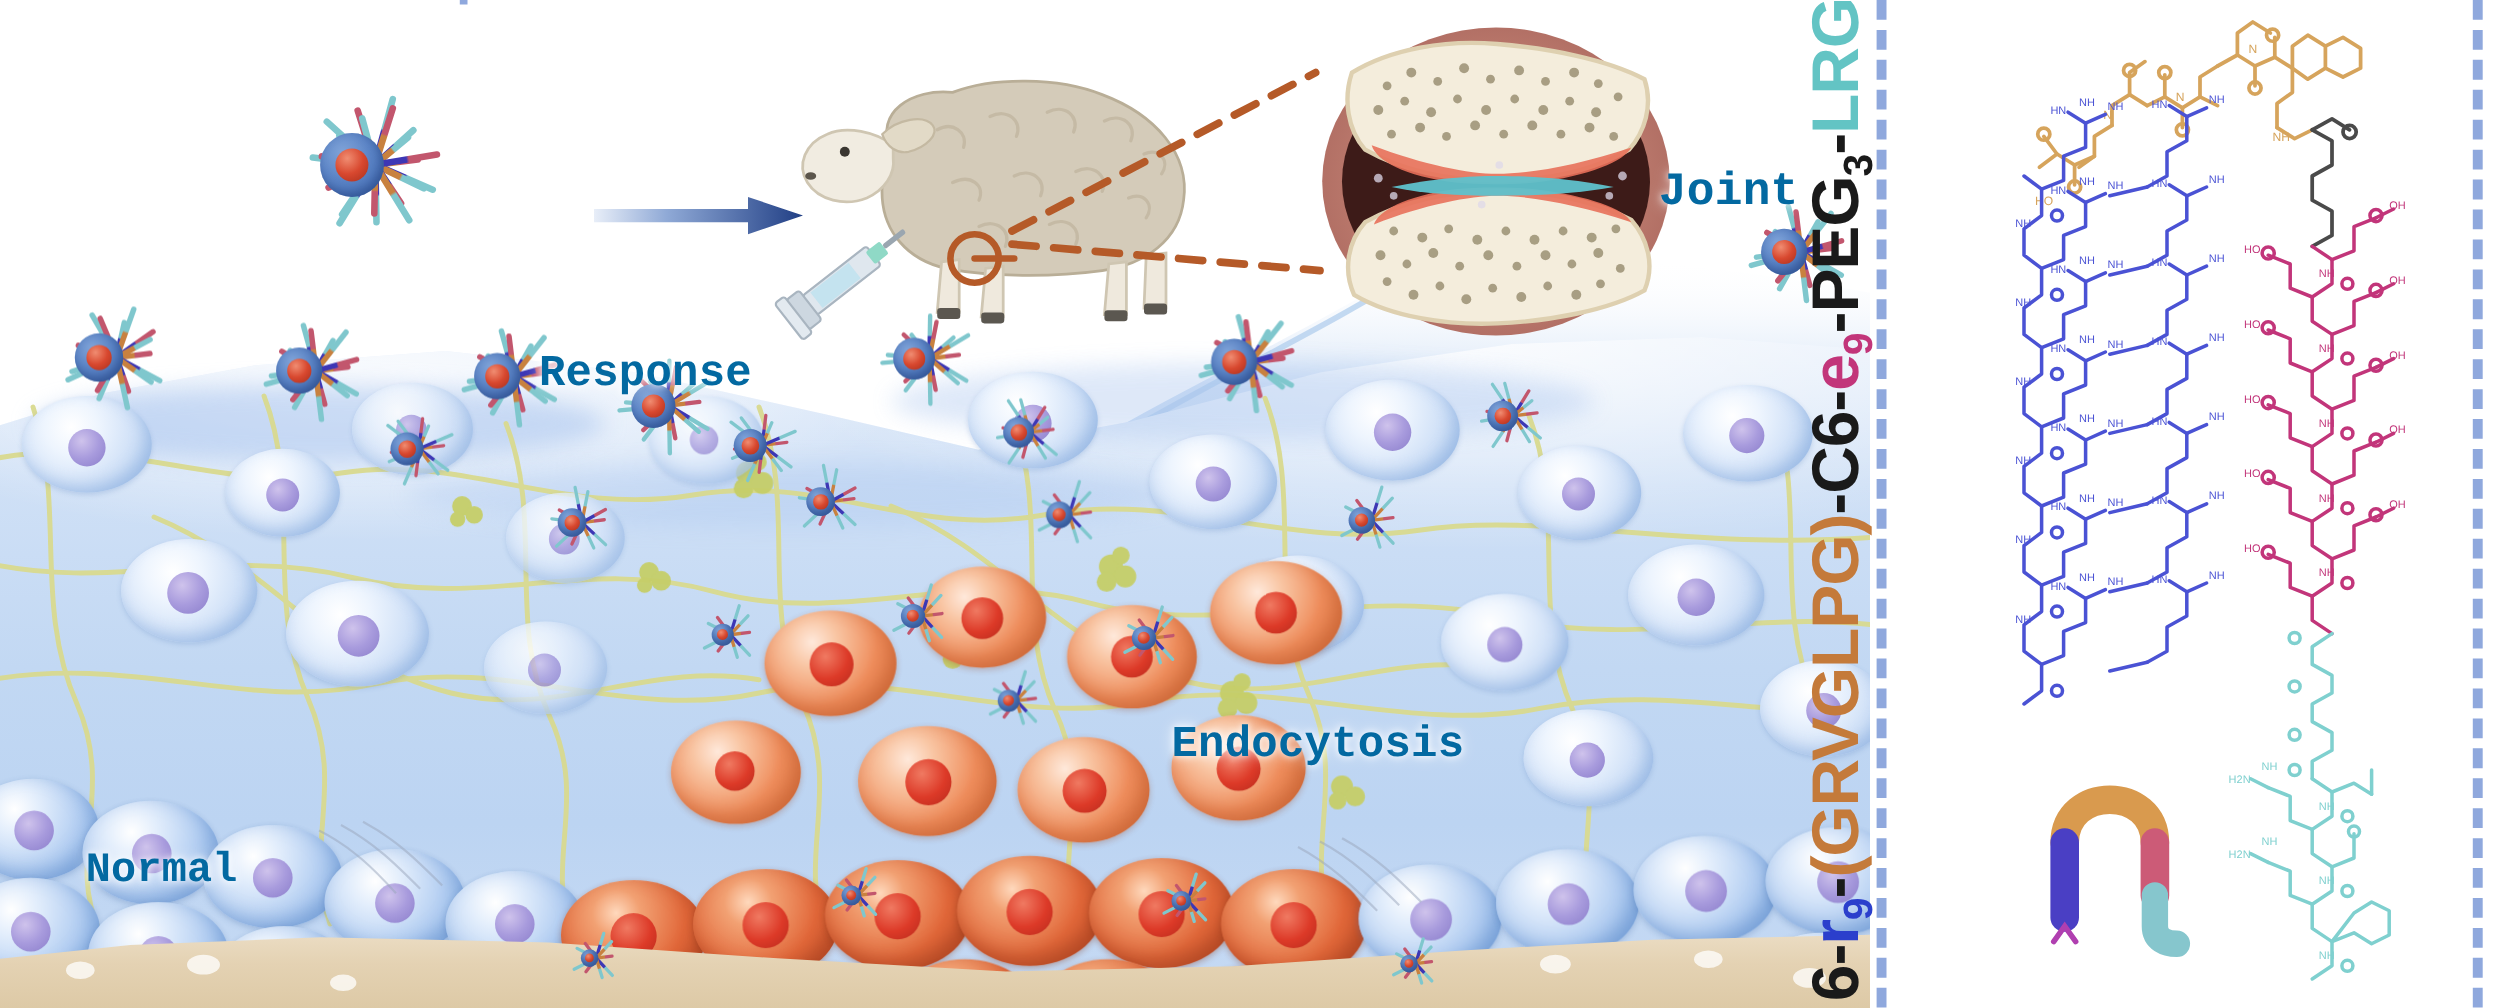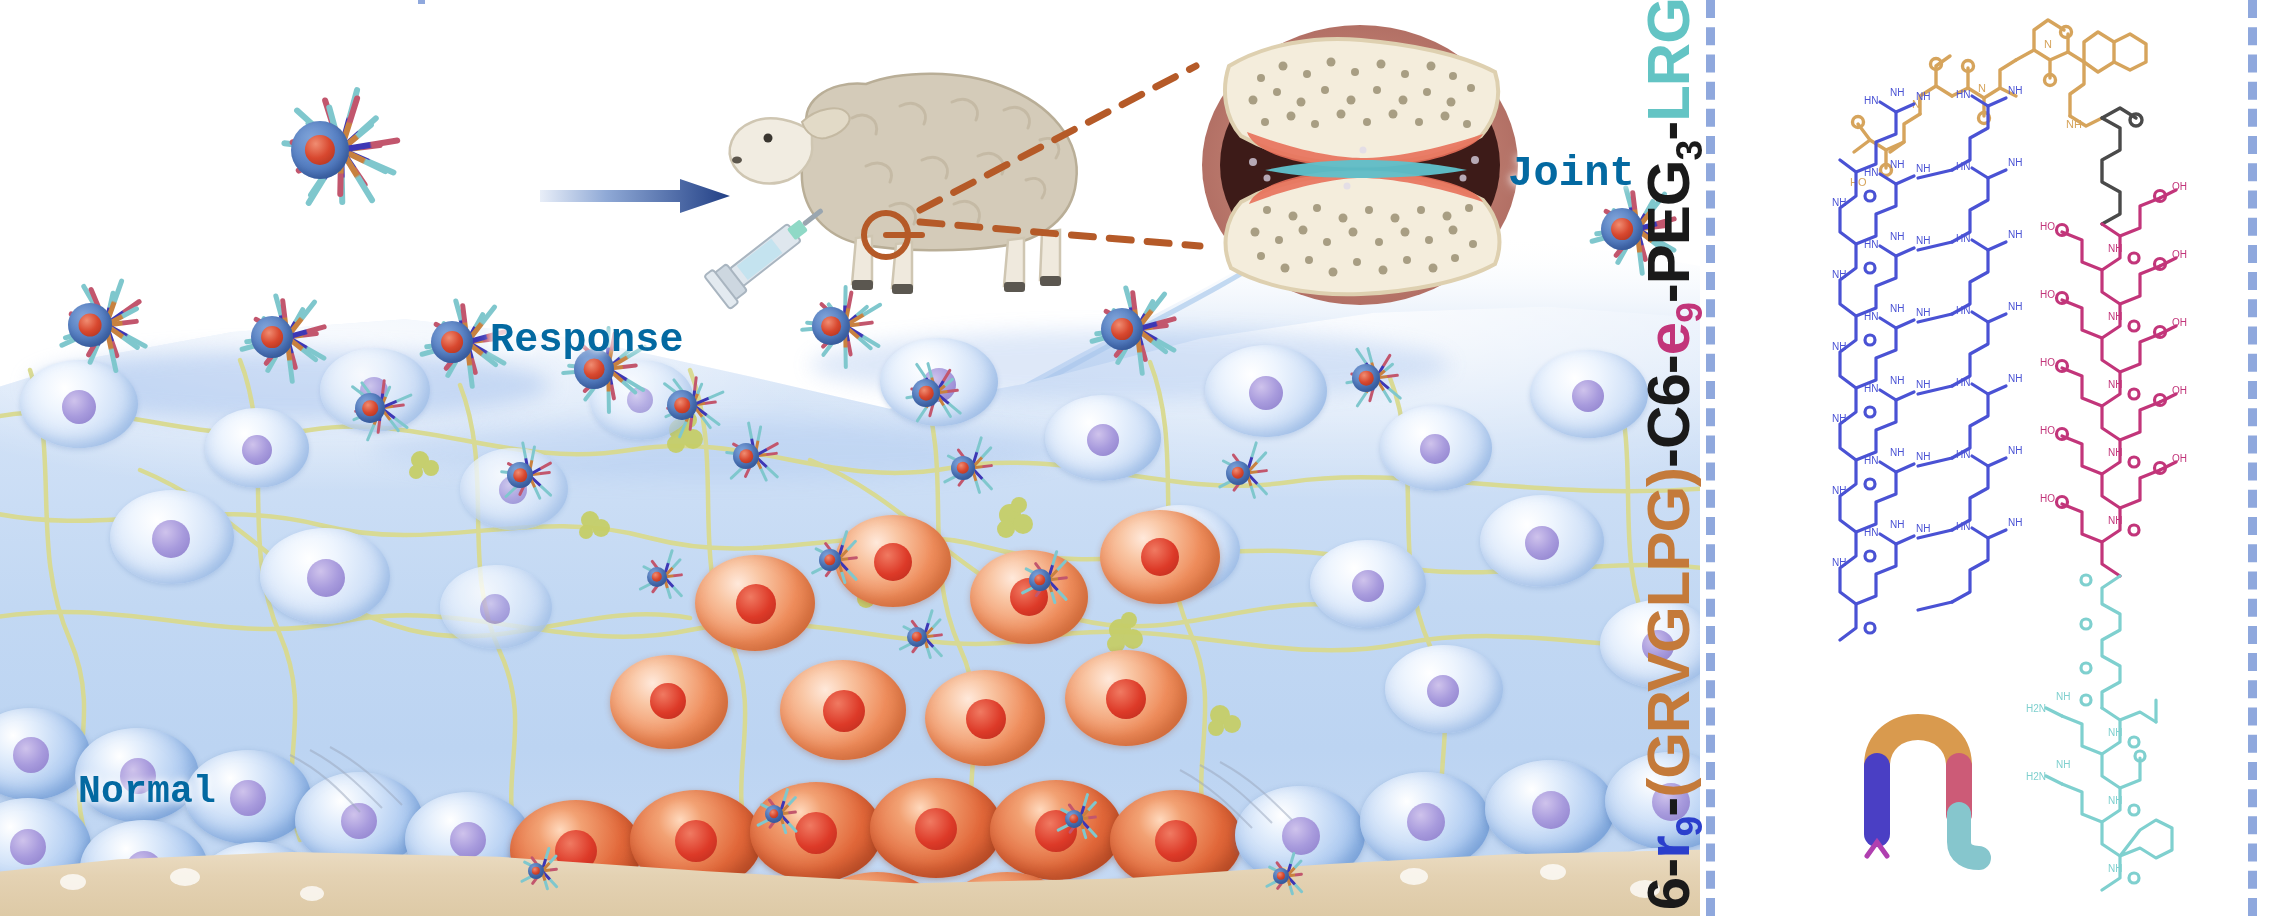--- a/index.html
+++ b/index.html
@@ -1008,20 +1008,21 @@
     </svg>
 
     <svg id="callouts" viewBox="0 0 1700 916">
       <g stroke="#b55a28" stroke-width="7" fill="none" stroke-dasharray="22 16" stroke-linecap="round">
         <path d="M920,222 L1200,246"></path>
         <path d="M920,210 L1196,66"></path>
       </g>
     </svg>
 
     <div class="illus-label" style="left:490px; top:318px; font-size:40px;">Response</div>
+    <div class="illus-label" style="left:1065px; top:655px; font-size:40px;">Endocytosis</div>
     <div class="illus-label" style="left:78px; top:770px; font-size:38px;">Normal</div>
     <div class="illus-label" style="left:1508px; top:150px; font-size:42px;">Joint</div>
   </div>
 
   <div id="right-panel">
 
     <div class="vdash" style="left:6px;"></div>
     <div class="vdash" style="left:548px;"></div>
 
     <div id="seq-label"><span style="color: rgb(26, 26, 26);">6</span><span style="color: rgb(26, 26, 26);">-</span><span style="color: rgb(43, 63, 204);">r</span><span class="sub" style="color: rgb(43, 63, 204);">9</span><span style="color: rgb(26, 26, 26);">-</span><span style="color: rgb(196, 122, 58);">(GRVGLPG)</span><span style="color: rgb(26, 26, 26);">-C6-</span><span style="color: rgb(194, 53, 122);">e</span><span class="sub" style="color: rgb(194, 53, 122);">9</span><span style="color: rgb(26, 26, 26);">-PEG</span><span class="sub" style="color: rgb(26, 26, 26);">3</span><span style="color: rgb(26, 26, 26);">-</span><span style="color: rgb(99, 196, 196);">LRGRYW</span></div>

